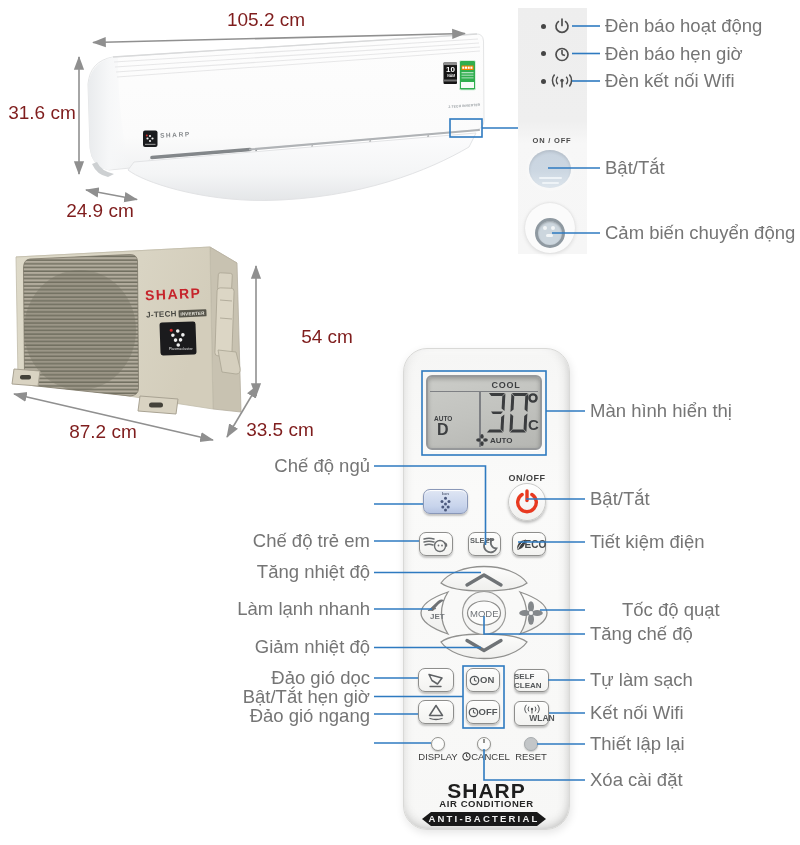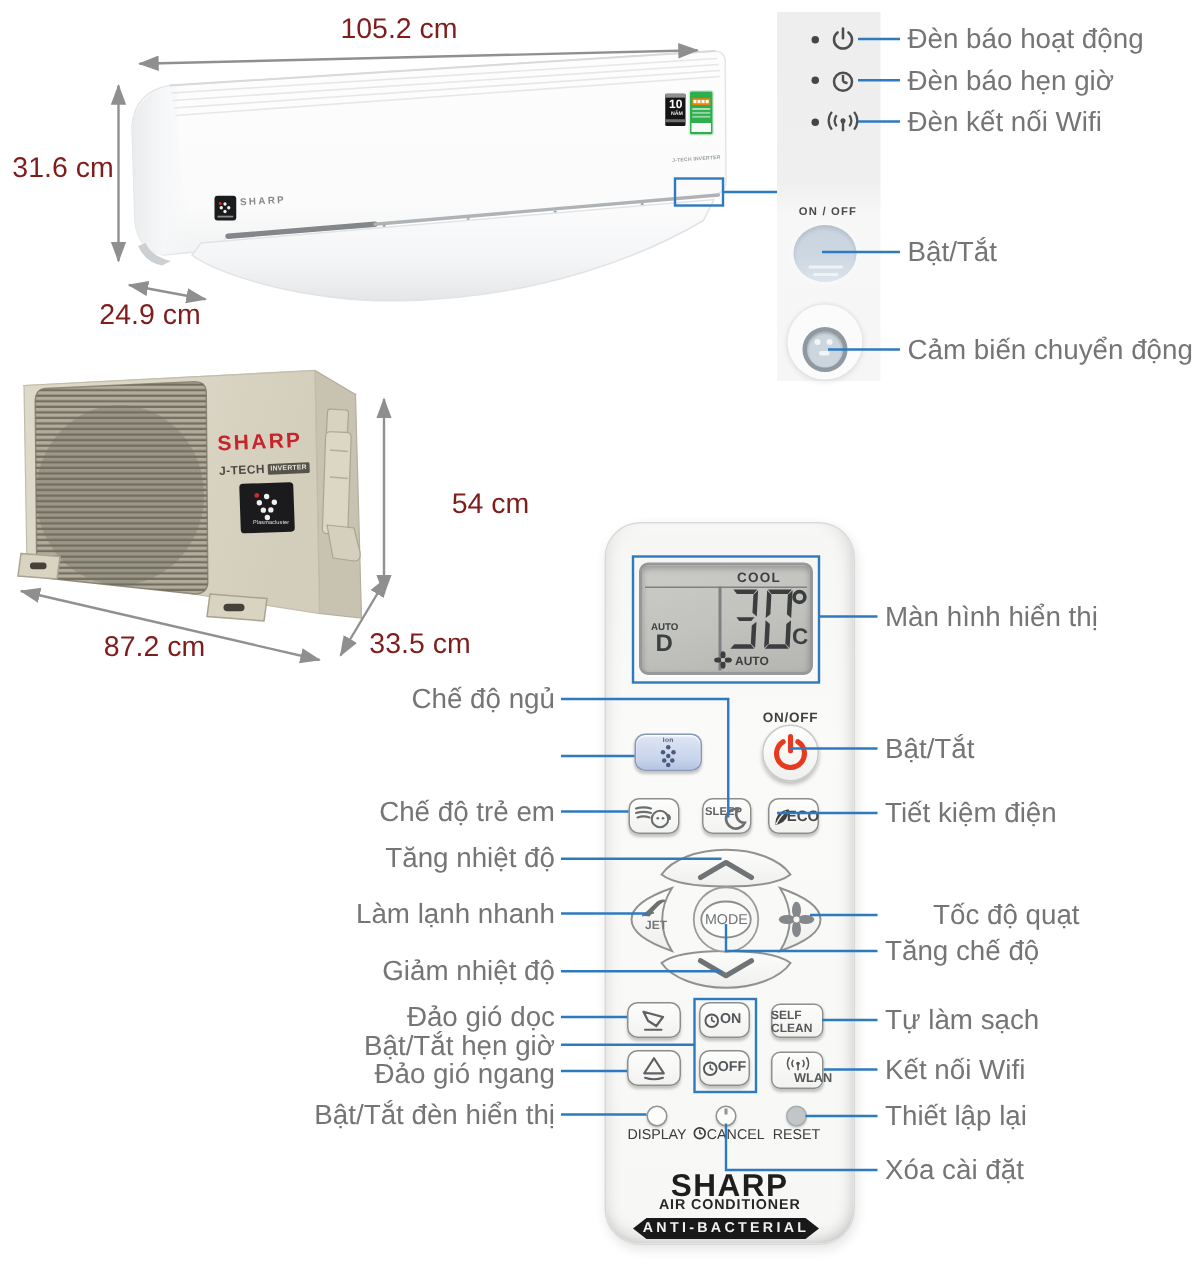--- a/index.html
+++ b/index.html
@@ -498,21 +498,20 @@
   </svg>
 
   <div class="callout-label callout-left" style="right:430px;top:455px;">Chế độ ngủ</div>
   <div class="callout-label callout-left" style="right:430px;top:530px;">Chế độ trẻ em</div>
   <div class="callout-label callout-left" style="right:430px;top:561px;">Tăng nhiệt độ</div>
   <div class="callout-label callout-left" style="right:430px;top:598px;">Làm lạnh nhanh</div>
   <div class="callout-label callout-left" style="right:430px;top:636px;">Giảm nhiệt độ</div>
   <div class="callout-label callout-left" style="right:430px;top:667px;">Đảo gió dọc</div>
   <div class="callout-label callout-left" style="right:430px;top:685.5px;">Bật/Tắt hẹn giờ</div>
   <div class="callout-label callout-left" style="right:430px;top:705px;">Đảo gió ngang</div>
-  <div class="callout-label callout-left" style="right:430px;top:732px;">Bật/Tắt đèn hiển thị</div>
 
   <div class="callout-label callout-right" style="left:590px;top:400px;">Màn hình hiển thị</div>
   <div class="callout-label callout-right" style="left:590px;top:488px;">Bật/Tắt</div>
   <div class="callout-label callout-right" style="left:590px;top:531px;">Tiết kiệm điện</div>
   <div class="callout-label callout-right" style="left:622px;top:599px;">Tốc độ quạt</div>
   <div class="callout-label callout-right" style="left:590px;top:623px;">Tăng chế độ</div>
   <div class="callout-label callout-right" style="left:590px;top:669px;">Tự làm sạch</div>
   <div class="callout-label callout-right" style="left:590px;top:702px;">Kết nối Wifi</div>
   <div class="callout-label callout-right" style="left:590px;top:733px;">Thiết lập lại</div>
   <div class="callout-label callout-right" style="left:590px;top:769px;">Xóa cài đặt</div>

